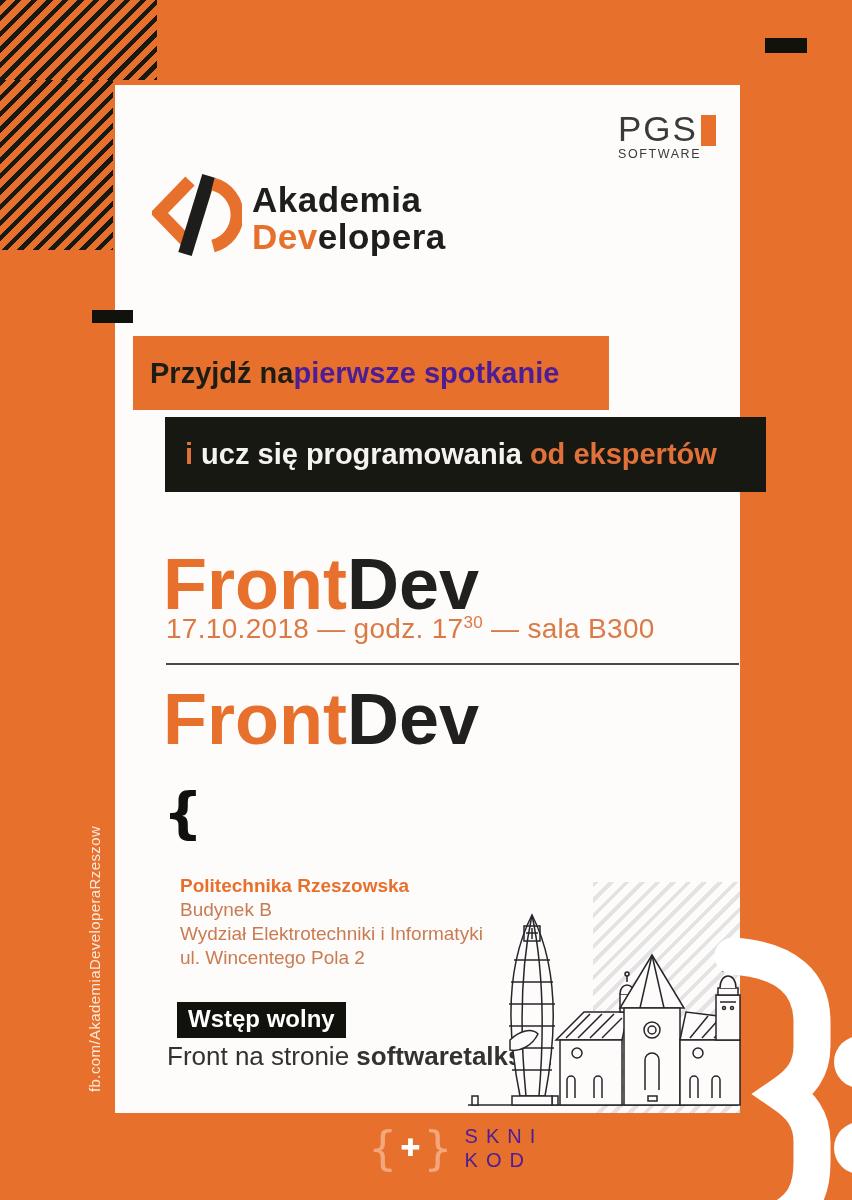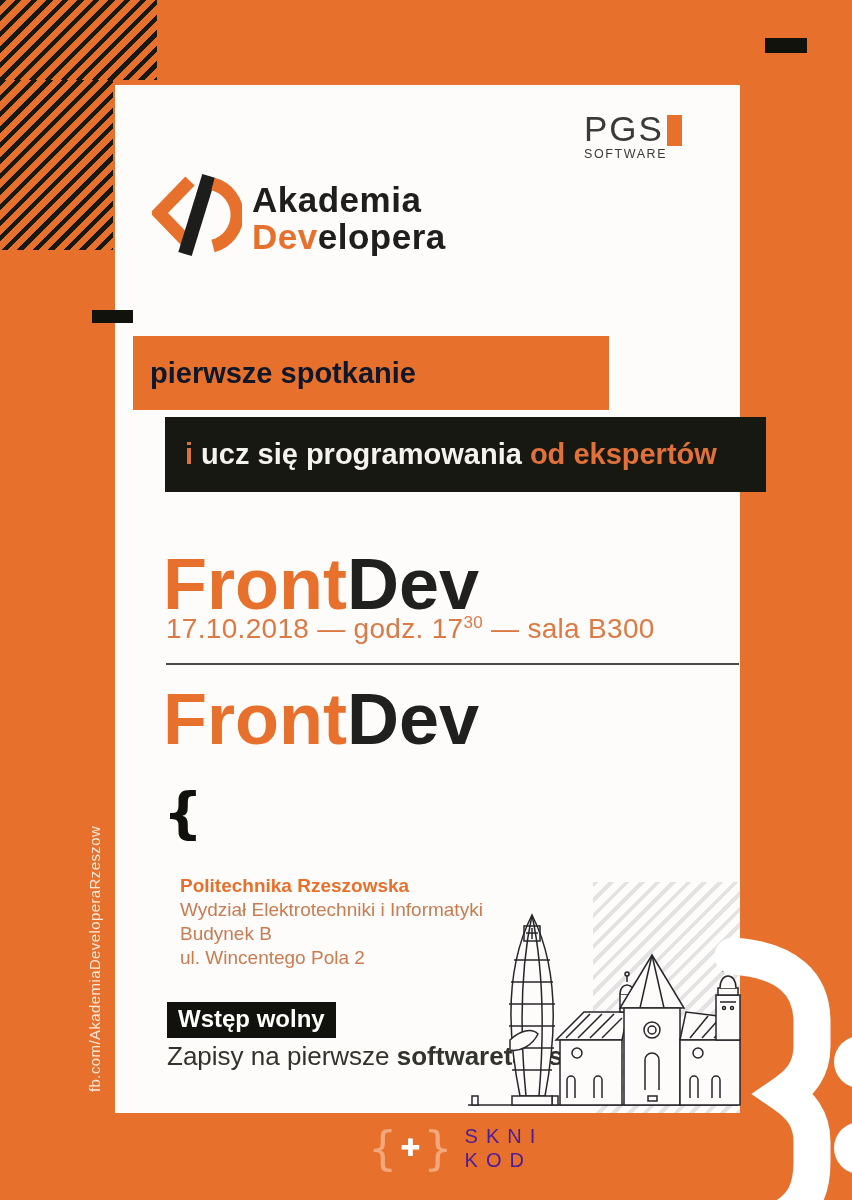--- a/index.html
+++ b/index.html
@@ -20,53 +20,53 @@
   .stripes-gray{
     position:absolute; left:593px; top:882px; width:147px; height:231px;
     background:repeating-linear-gradient(135deg,#e3e3e3 0 4px,transparent 4px 11px);
   }
   
   .accent-rect-tr{ position:absolute; left:765px; top:38px; width:42px; height:15px; background:#12120c; }
   .accent-rect-left{ position:absolute; left:92px; top:310px; width:41px; height:13px; background:#12120c; z-index:5; }
   
   .card{ position:absolute; left:115px; top:85px; width:625px; height:1028px; background:#fdfcfb; }
   
-  .pgs{ position:absolute; left:584px; top:112px; width:110px; color:#3a3a3a; }
+  .pgs{ position:absolute; left:618px; top:112px; width:110px; color:#3a3a3a; }
   .pgs-row{ display:flex; align-items:flex-end; }
   .pgs-name{ font-size:35px; line-height:34px; letter-spacing:2px; font-weight:400; }
   .pgs-box{ width:15px; height:31px; background:#e8702d; margin-left:3px; }
   .pgs-sub{ font-size:12.5px; letter-spacing:1.6px; margin-top:1px; }
   
   .brand-icon{ position:absolute; left:152px; top:170px; }
   .brand-text{ position:absolute; left:252px; top:181px; font-weight:bold; font-size:35px; line-height:37px; color:#1e1e1c; letter-spacing:0.5px; }
   .accent{ color:#e8702d; }
   
   .banner1{
     position:absolute; left:133px; top:336px; width:476px; height:74px; z-index:6;
     background:#e8702d; display:flex; align-items:center; padding-left:17px;
     font-weight:bold; font-size:29px; color:#1d1d15;
   }
-  .banner1 .light{ color:#0f172a; }
+  .banner1 .light{ color:#4c1d95; }
   .banner2{
     position:absolute; left:165px; top:417px; width:601px; height:75px; z-index:6;
     background:#181812; display:flex; align-items:center; padding-left:20px;
     font-weight:bold; font-size:29px; color:#f5f3ef;
   }
   .banner2 .accent{ color:#e0713a; }
   
   .event-title{ position:absolute; left:163px; font-weight:bold; font-size:72px; letter-spacing:0px; color:#20201e; }
   .event-date{ position:absolute; left:166px; font-size:28px; color:#db7a45; letter-spacing:0.3px; }
   .event-date sup{ font-size:17px; }
   .divider{ position:absolute; left:166px; top:663px; width:573px; border-top:2px solid #4a4a45; }
   .big-brace{ position:absolute; left:163px; top:780px; font-family:"DejaVu Sans", sans-serif; font-weight:bold; font-size:56px; color:#10100c; }
   
   .venue{ position:absolute; left:180px; top:874px; font-size:19px; line-height:24px; color:#c97c52; }
   .venue .v-bold{ color:#e8702d; font-weight:bold; }
   
-  .badge{ position:absolute; left:167px; top:1002px; background:#12120c; color:#fff; font-weight:bold; font-size:24px; padding:3px 11px 5px 11px; }
+  .badge{ position:absolute; left:177px; top:1002px; background:#12120c; color:#fff; font-weight:bold; font-size:24px; padding:3px 11px 5px 11px; }
   .signup{ position:absolute; left:167px; top:1041px; font-size:26px; color:#33332e; }
   .signup b{ font-weight:bold; }
   
   .fb-vert{
     position:absolute; left:86px; top:1092px; transform:rotate(-90deg); transform-origin:0 0;
     font-size:15px; color:#fbe9dc; letter-spacing:0.4px; white-space:nowrap;
   }
   
   .skni{ position:absolute; left:368px; top:1124px; display:flex; align-items:center; }
   .skni-braces{ position:relative; font-family:"DejaVu Sans", sans-serif; font-size:46px; line-height:46px; color:#f3a87c; }
@@ -105,20 +105,21 @@
     <polyline points="38,11 7,43 38,75" fill="none" stroke="#e8702d" stroke-width="13"></polyline>
     <line x1="57" y1="6" x2="33" y2="84" stroke="#1d1d1b" stroke-width="14"></line>
     <path d="M 61 14 A 32 32 0 0 1 61 76" fill="none" stroke="#e8702d" stroke-width="13"></path>
   </svg>
   <div class="brand-text">
     <div>Akademia</div>
     <div><span class="accent">Dev</span><span>elopera</span></div>
   </div>
 
   <div class="banner1">
+    <span>Przyjdź na </span>
       <span class="light">pierwsze spotkanie</span>
   </div>
   <div class="banner2">
     <span class="accent">i</span>
       <span style="white-space:pre;"> ucz się programowania </span>
       <span class="accent">od ekspertów</span>
   </div>
 
   <div class="event-title" style="top:543px;">
     <span class="accent">Front</span><span>Dev</span>
@@ -130,28 +131,28 @@
   <div class="divider"></div>
 
   <div class="event-title" style="top:678px;">
     <span class="accent">Front</span><span>Dev</span>
   </div>
 
   <div class="big-brace">{</div>
 
   <div class="venue">
     <div class="v-bold">Politechnika Rzeszowska</div>
+    <div>Budynek B</div>
     <div>Wydział Elektrotechniki i Informatyki</div>
-    <div>Budynek B</div>
     <div>ul. Wincentego Pola 2</div>
   </div>
 
   <div class="badge">Wstęp wolny</div>
   <div class="signup">
-    <span>Zapisy na pierwsze </span><b>softwaretalks.pl</b>
+    <span>Front na stronie </span><b>softwaretalks.pl</b>
   </div>
 
   <div class="fb-vert">fb.com/AkademiaDeveloperaRzeszow</div>
 
   <svg class="landmarks" width="280" height="213" viewBox="0 0 280 213" fill="none" stroke="#26262a" stroke-width="1.5">
 
     <line x1="6" y1="205" x2="276" y2="205"></line>
     <rect x="10" y="196" width="6" height="9" fill="#fdfcfb"></rect>
     <rect x="90" y="196" width="6" height="9" fill="#fdfcfb"></rect>
 

